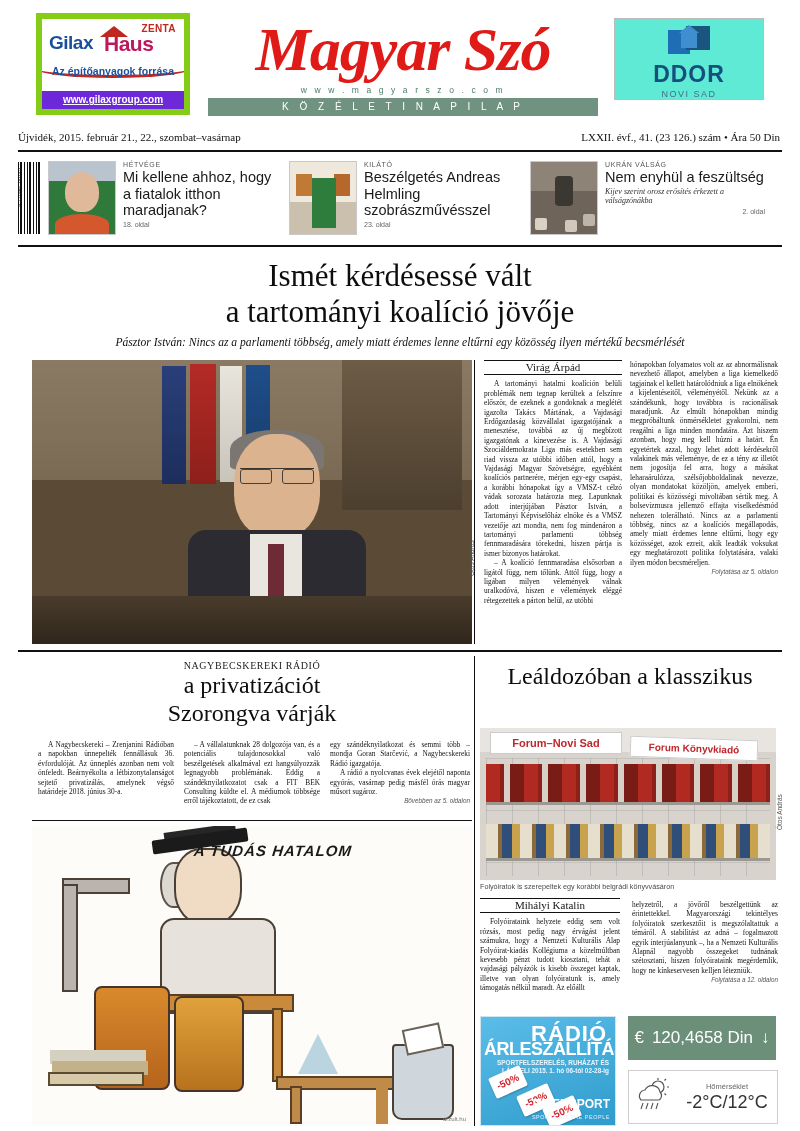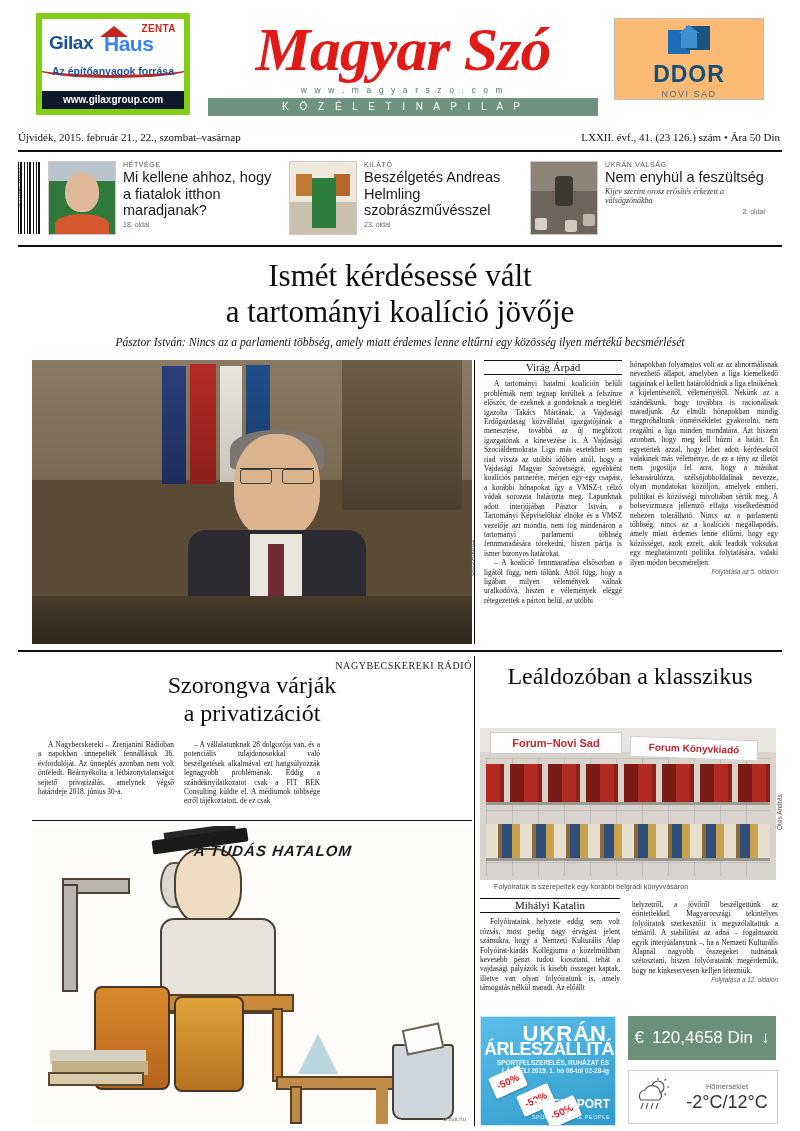--- a/index.html
+++ b/index.html
@@ -57,21 +57,21 @@
     font-size: 19px;
     color: #1b4f9c;
     letter-spacing: -0.5px;
   }
   .gilax-haus {
     position: absolute;
     left: 62px; top: 13px;
     font-family: "Liberation Sans", sans-serif;
     font-weight: bold;
     font-size: 21px;
-    color: #3b82f6;
+    color: #be185d;
     letter-spacing: -0.5px;
   }
   .gilax-roof {
     position: absolute;
     left: 58px; top: 7px;
     width: 0; height: 0;
     border-left: 14px solid transparent;
     border-right: 14px solid transparent;
     border-bottom: 11px solid #c0271f;
   }
@@ -92,27 +92,28 @@
     font-size: 10.5px;
     color: #1b4f9c;
     line-height: 13px;
     padding-top: 2px;
     box-sizing: border-box;
   }
   .gilax-bottom {
     position: absolute;
     left: 0; bottom: 0;
     width: 142px; height: 18px;
-    background: #0f172a;
+    background: #6d28d9;
     color: #fff;
     text-align: center;
     font-family: "Liberation Sans", sans-serif;
     font-weight: bold;
     font-size: 10px;
     line-height: 18px;
+    text-decoration: underline;
   }
 
   .logo-wrap {
     position: absolute;
     left: 208px; top: 16px;
     width: 390px;
     text-align: center;
   }
   .logo-main {
     font-family: "Liberation Serif", serif;
@@ -141,21 +142,21 @@
     padding: 2px 0 2px 0;
     height: 14px;
     line-height: 14px;
   }
 
   .ddor-ad {
     position: absolute;
     right: 36px; top: 18px;
     width: 148px; height: 80px;
     border: 1px solid #bcbcbc;
-    background: #fdba74;
+    background: #5eead4;
   }
   .ddor-mark {
     position: relative;
     margin: 7px auto 0;
     width: 42px; height: 32px;
   }
   .ddor-sq1 {
     position: absolute; left: 0; top: 4px;
     width: 22px; height: 24px;
     background: #1f6eb5;
@@ -468,21 +469,21 @@
     font-style: italic;
     margin-top: 3px;
     text-indent: 0;
   }
   .vrule {
     position: absolute;
     width: 1px;
     background: #111;
   }
   .kicker-c {
-    text-align: right;
+    text-align: center;
     font-family: "Liberation Serif", serif;
     font-size: 10px;
     letter-spacing: 0.6px;
     color: #222;
   }
   .h2 {
     text-align: center;
     font-family: "Liberation Serif", serif;
     font-size: 24px;
     line-height: 28px;
@@ -777,29 +778,34 @@
 
   <div class="col" style="left:630px; top:360px; width:148px;">
     <p style="text-indent:0">hónapokban folyamatos volt az az abnormálisnak nevezhető állapot, amelyben a liga kiemelkedő tagjainak el kellett határolódniuk a liga elnökének a kijelentéseitől, véleményétől. Nekünk az a szándékunk, hogy továbbra is racionálisak maradjunk. Az elmúlt hónapokban mindig megpróbáltunk önmérsékletet gyakorolni, nem reagálni a liga minden mondatára. Azt hiszem azonban, hogy meg kell húzni a határt. Én egyetértek azzal, hogy lehet adott kérdésekről valakinek más véleménye, de ez a tény az illetőt nem jogosítja fel arra, hogy a másikat leharaáruló­zza, szélsőjobboldalinak nevezze, olyan mondatokat közöljön, amelyek emberi, politikai és közösségi mivoltában sértik meg. A bolsevizmusra jellemző effajta viselkedésmód nehezen tolerálható. Nincs az a parlamenti többség, nincs az a koalíciós megállapodás, amely miatt érdemes lenne eltűrni, hogy egy közösséget, azok ezreit, akik leadták voksukat egy meghatározott politika folytatására, valaki ilyen módon becsméreljen.</p>
     <p class="cont">Folytatása az 5. oldalon</p>
   </div>
 
   <div class="rule-thick" style="top:650px"></div>
 
   <div style="position:absolute; left:32px; top:660px; width:440px;">
     <div class="kicker-c">NAGYBECSKEREKI RÁDIÓ</div>
+    <div class="h2">a privatizációt</div>
     <div class="h2">Szorongva várják</div>
-    <div class="h2">a privatizációt</div>
   </div>
 
   <div class="col" style="left:38px; top:740px; width:136px;">
     <p class="first">A Nagybecskereki – Zrenjanini Rádióban a napokban ünnepelték fennállásuk 36. évfordulóját. Az ünneplés azonban nem volt önfeledt. Beárnyékolta a létbizonytalanságot sejtető privatizálás, amelynek végső határideje 2018. június 30-a.</p>
   </div>
   <div class="col" style="left:184px; top:740px; width:136px;">
     <p class="first">– A vállalatunknak 28 dolgozója van, és a potenciális tulajdonosokkal való beszélgetések alkalmával ezt hangsúlyozzák legnagyobb problémának. Eddig a szándéknyilatkozatot csak a FIT BEK Consulting küldte el. A médiumok többsége erről tájékoztatott, de ez csak</p>
+  </div>
+  <div class="col" style="left:330px; top:740px; width:140px;">
+    <p style="text-indent:0">egy szándéknyilatkozat és semmi több – mondja Goran Starčević, a Nagybecskereki Rádió igazgatója.</p>
+    <p>A rádió a nyolcvanas évek elejétől naponta egyórás, vasárnap pedig másfél órás magyar műsort sugároz.</p>
+    <p class="cont">Bővebben az 5. oldalon</p>
   </div>
 
   <div class="vrule" style="left:474px; top:656px; height:470px;"></div>
 
   <div style="position:absolute; left:32px; top:820px; width:440px; height:4px; border-top:1px solid #111;"></div>
   <div class="cartoon">
     <div class="c-pipe2"></div>
       <div class="c-pipe"></div>
     <div class="c-capTop"></div>
       <div class="c-cap"></div>
@@ -827,33 +833,33 @@
 
   <div class="forum-photo">
     <div class="fp-grid"></div>
     <div class="fp-shelf1"></div>
     <div class="fp-shelf2"></div>
     <div class="fp-banner">Forum–Novi Sad</div>
     <div class="fp-banner2">Forum Könyvkiadó</div>
   </div>
   <div class="photo-credit" style="left:776px; top:830px;">Ótos András</div>
 
-  <div class="caption" style="position:absolute; left:480px; top:882px; width:296px;margin-left:14px;">Folyóiratok is szerepeltek egy korábbi belgrádi könyvvásáron</div>
+  <div class="caption" style="position:absolute; left:480px; top:882px; width:296px;">Folyóiratok is szerepeltek egy korábbi belgrádi könyvvásáron</div>
 
   <div class="col" style="left:480px; top:898px; width:140px;">
     <div class="byline-rule">Mihályi Katalin</div>
     <p class="first" style="margin-top:4px">Folyóirataink helyzete eddig sem volt rózsás, most pedig nagy érvágást jelent számukra, hogy a Nemzeti Kulturális Alap Folyóirat-kiadás Kollégiuma a közelmúltban kevesebb pénzt tudott kiosztani, tehát a vajdasági pályázók is kisebb összeget kaptak, illetve van olyan folyóiratunk is, amely támogatás nélkül maradt. Az előállt</p>
   </div>
   <div class="col" style="left:632px; top:900px; width:146px;">
     <p style="text-indent:0">helyzetről, a jövőről beszélgettünk az érintettekkel. Magyarországi tekintélyes folyóiratok szerkesztőit is megszólaltattuk a témáról. A stabilitást az adná – fogalmazott egyik interjúalanyunk –, ha a Nemzeti Kulturális Alapnál nagyobb összegeket tudnának szétosztani, hiszen folyóirataink megérdemlik, hogy ne kínkeservesen kelljen létezniük.</p>
     <p class="cont">Folytatása a 12. oldalon</p>
   </div>
 
   <div class="inter-ad">
-    <div class="ia-teli">UKRÁN</div>
+    <div class="ia-teli">RÁDIÓ</div>
     <div class="ia-arl">ÁRLESZÁLLÍTÁS</div>
     <div class="ia-sub">SPORTFELSZERELÉS, RUHÁZAT ÉS LÁBBELI 2015. 1. hó 06-tól 02-28-ig</div>
     <div class="tag tag1">-50%</div>
     <div class="tag tag2">-50%</div>
     <div class="tag tag3">-50%</div>
     <div class="ia-brand">INTERSPORT</div>
     <div class="ia-brand2">SPORTS TO THE PEOPLE</div>
   </div>
 
   <div class="fx-box">

